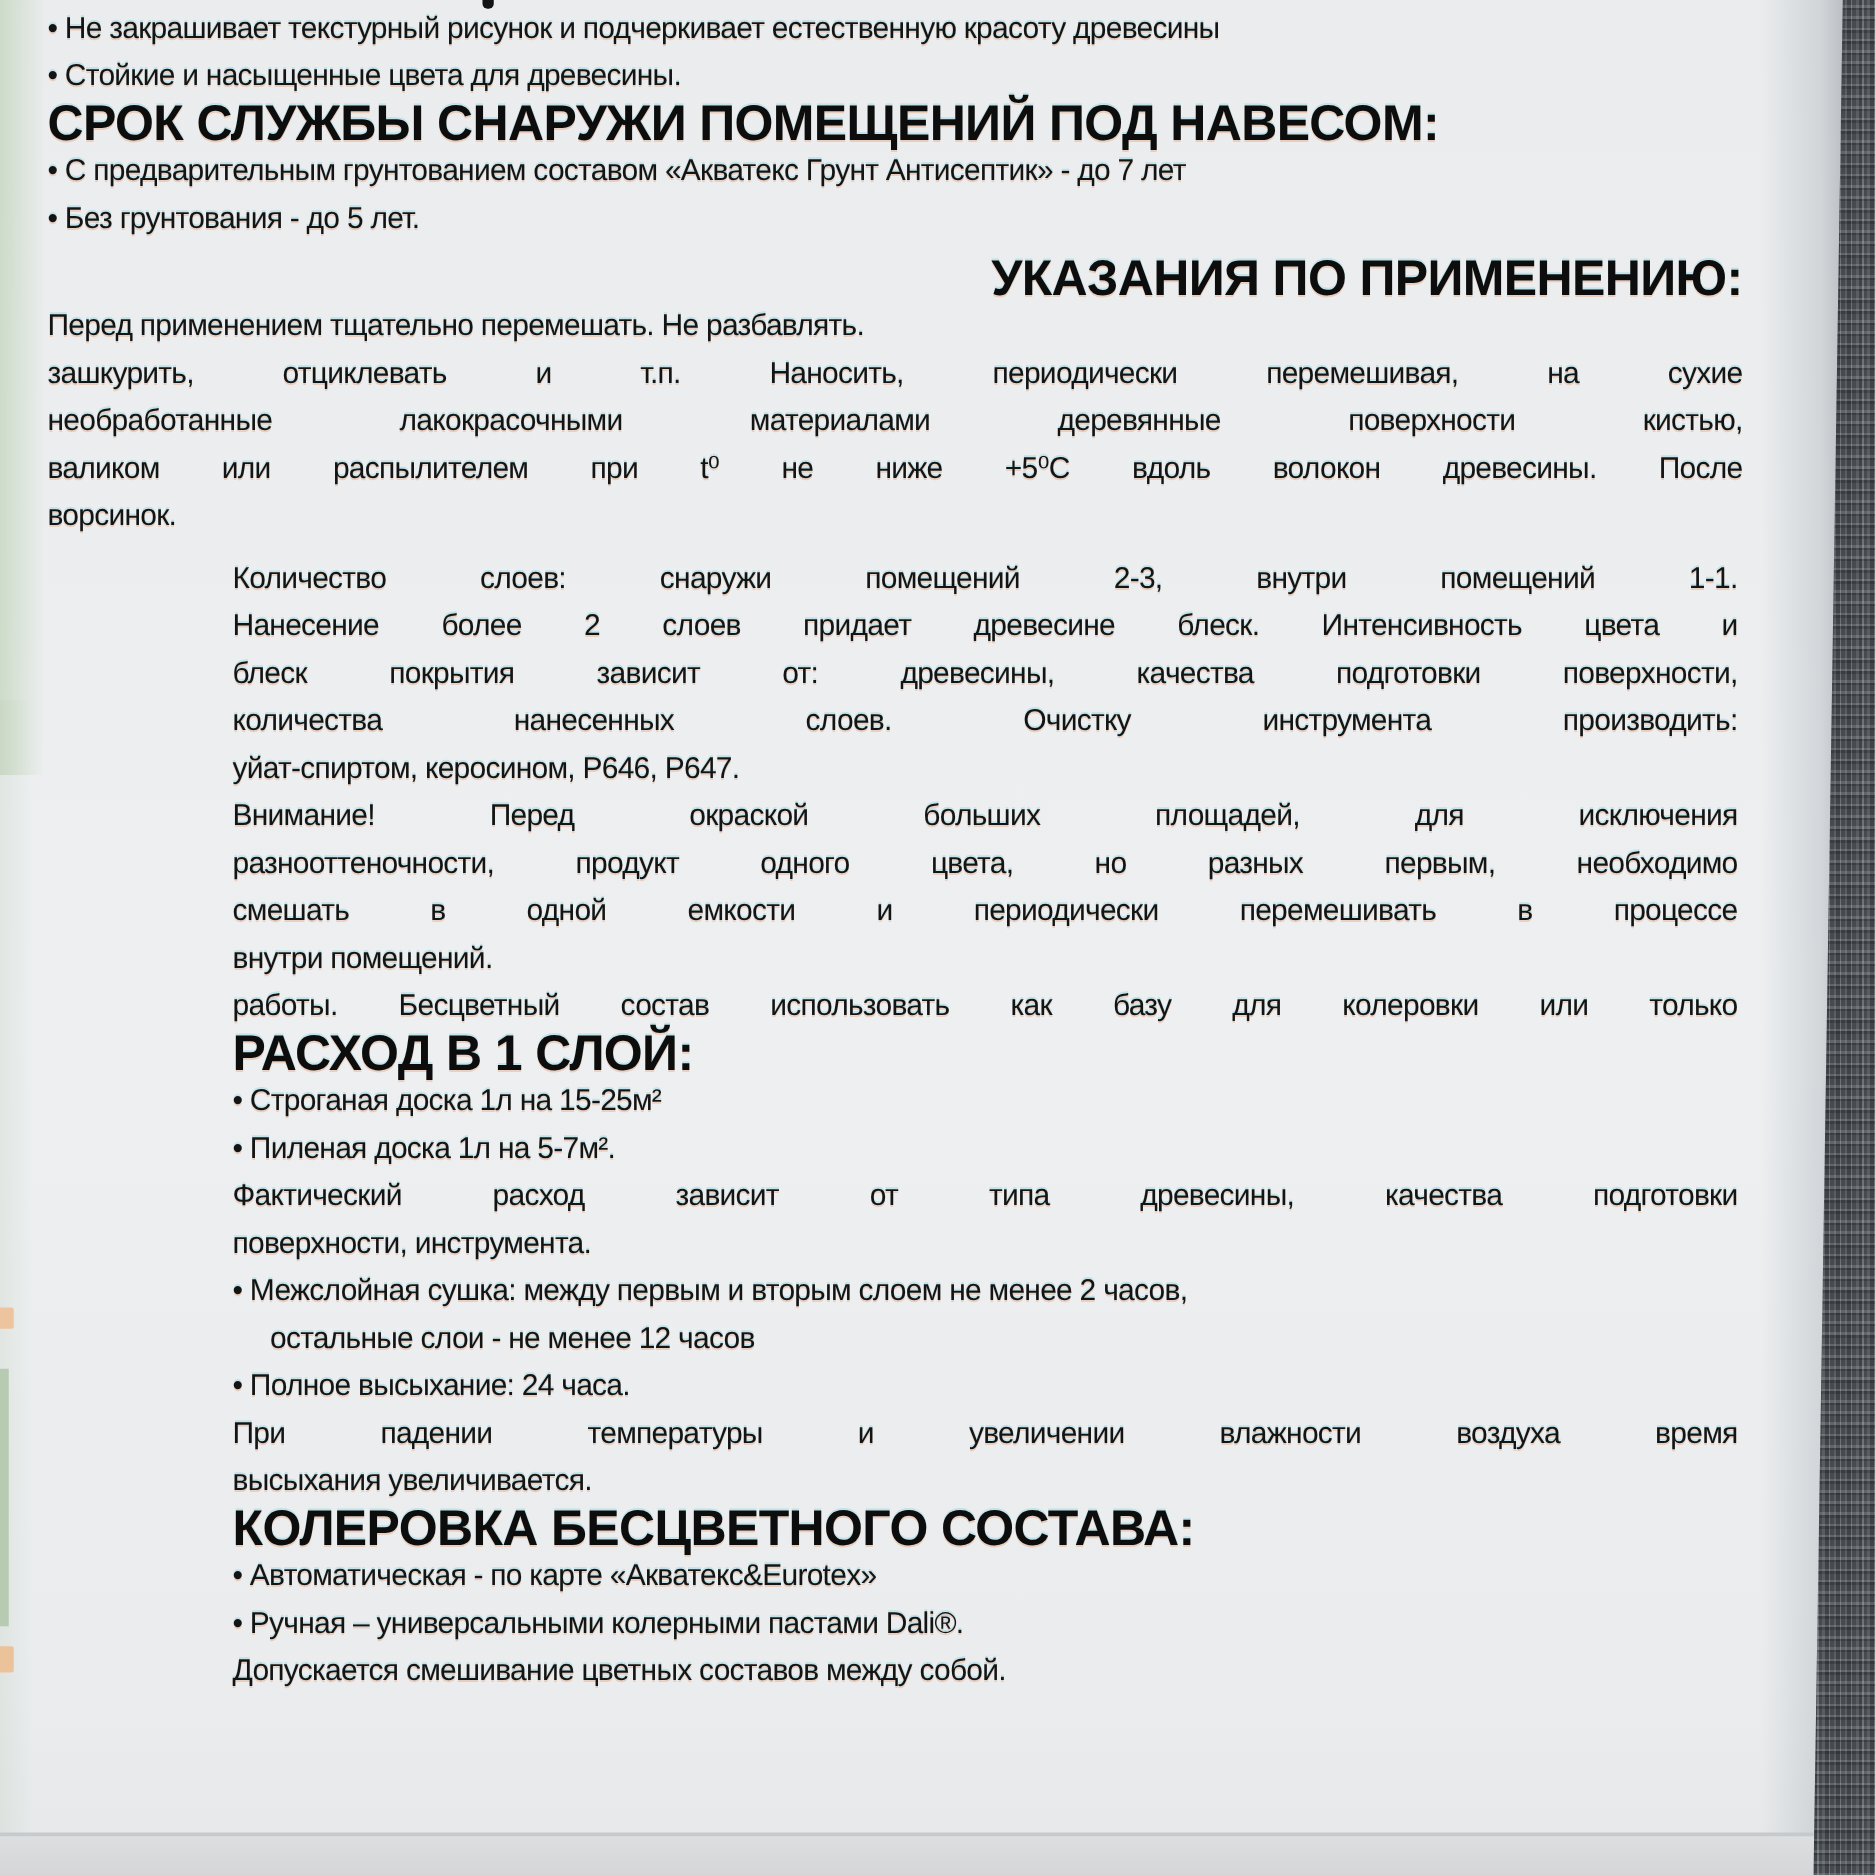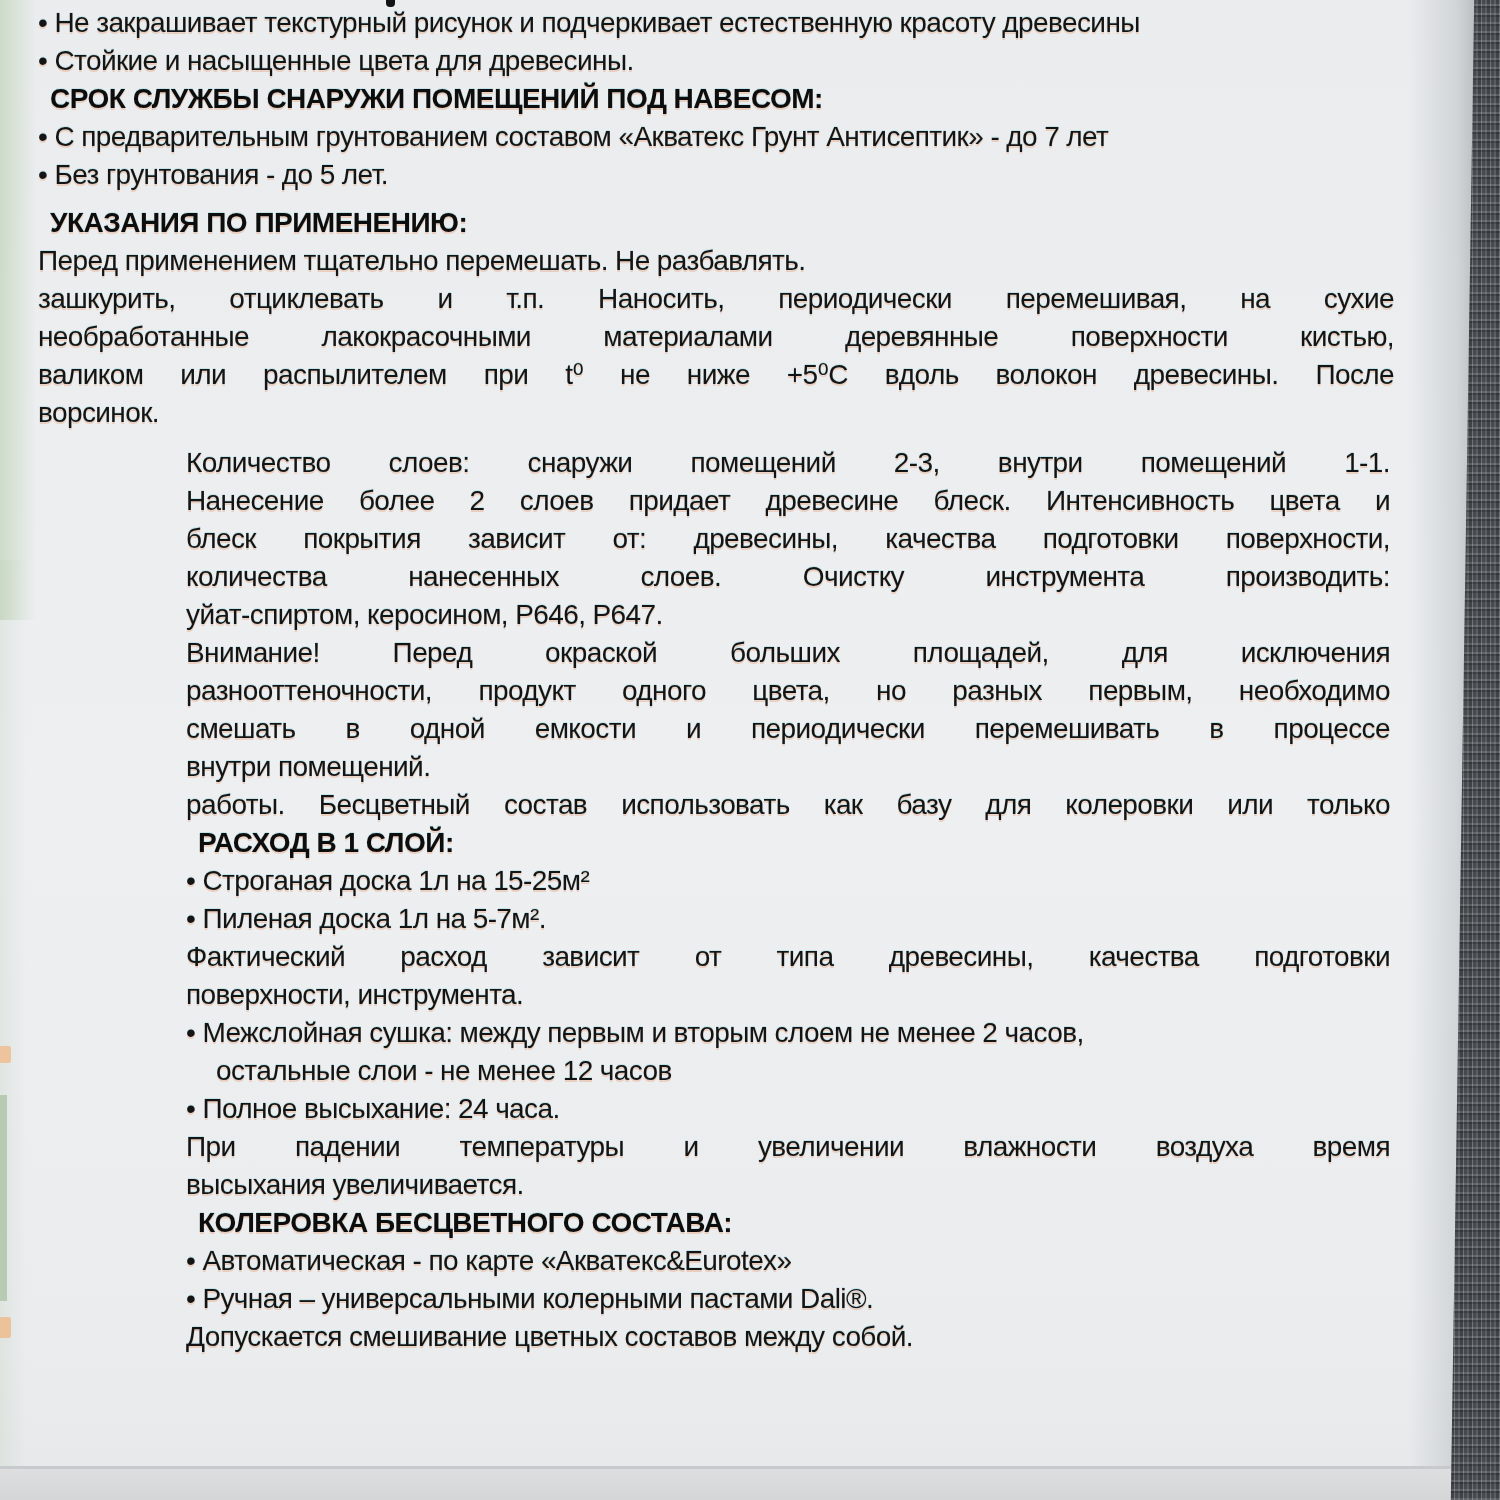--- a/index.html
+++ b/index.html
@@ -29,24 +29,24 @@
   
   .bottom-band{position:absolute;left:0;top:1466px;width:1500px;height:34px;
     border-top:3px solid #c6cacd;
     background:linear-gradient(180deg,#dcdee0,#d3d5d7);}
   
   .cutmark{position:absolute;left:386px;top:0;width:9px;height:7px;background:#131313;border-radius:0 0 4px 4px;}
 
   .content{position:absolute;left:38px;top:4px;width:1356px;
     color:#141414;
     text-shadow:0 -1.3px 0 rgba(60,195,215,.24),0 1.6px 0 rgba(228,96,18,.22);}
-  .ln{font-size:28px;line-height:38px;letter-spacing:-0.6px;white-space:nowrap;}
+  .ln{font-size:24px;line-height:38px;letter-spacing:-0.6px;white-space:nowrap;}
   .j{white-space:normal;text-align:justify;text-align-last:justify;}
-  .h{font-weight:700;font-size:28px;letter-spacing:-0.5px;color:#0d0d0d;margin-left:12px;}
-  .gap{margin-top:10px;}
+  .h{font-weight:700;font-size:40px;letter-spacing:-0.5px;color:#0d0d0d;}
+  .gap{margin-top:10px;text-align:right;}
   .ld{font-weight:400;}
   .hang{padding-left:30px;}
   .indent{margin-left:148px;width:1204px;}
   .indent-block{margin-top:12px;}
 </style>
 </head>
 <body>
 
 <div class="stage">
 

